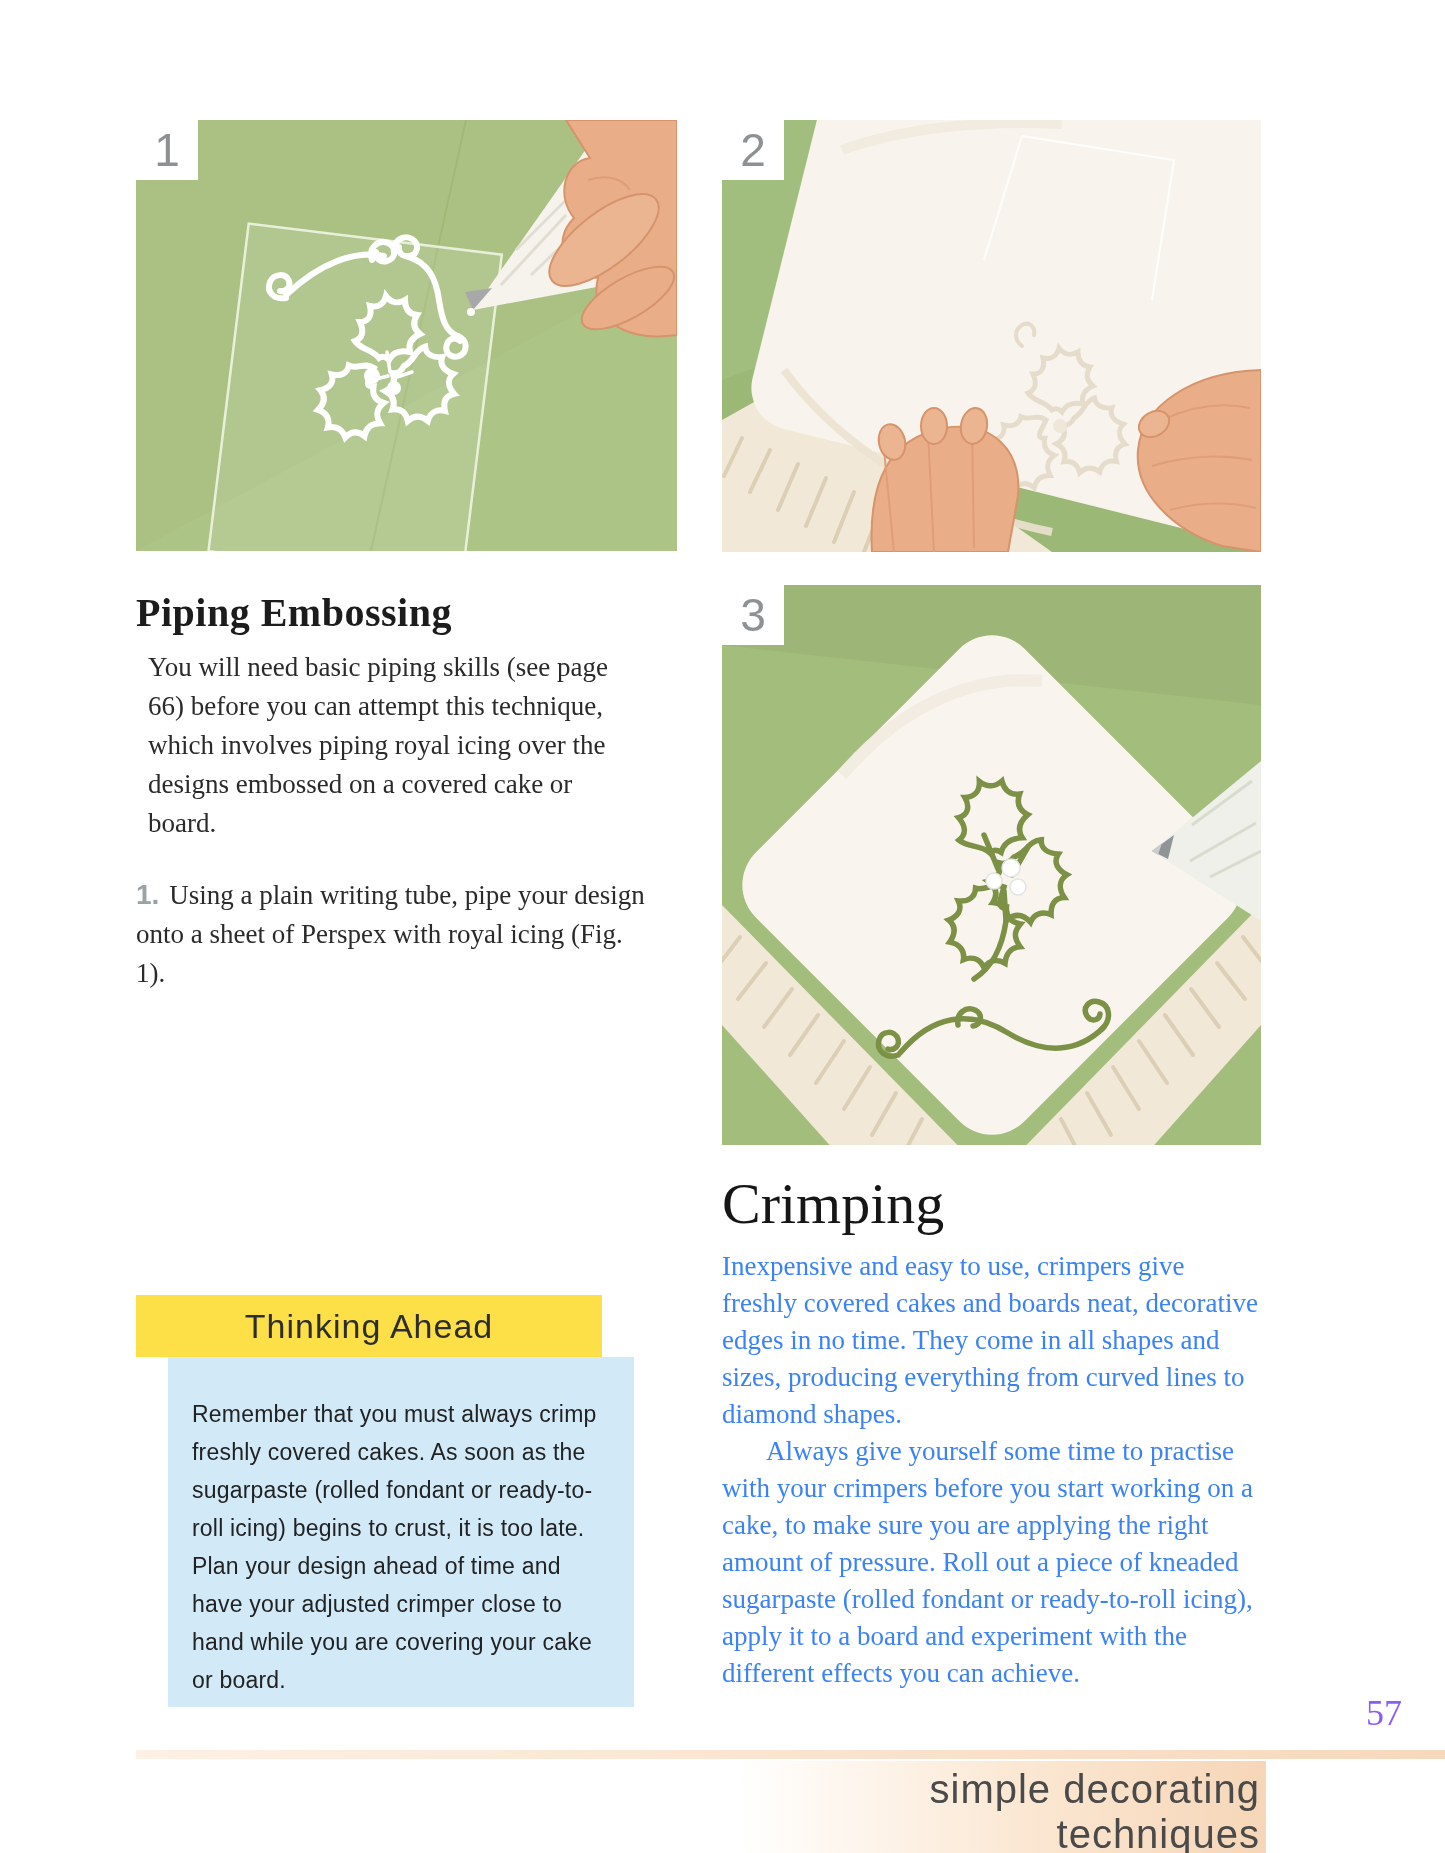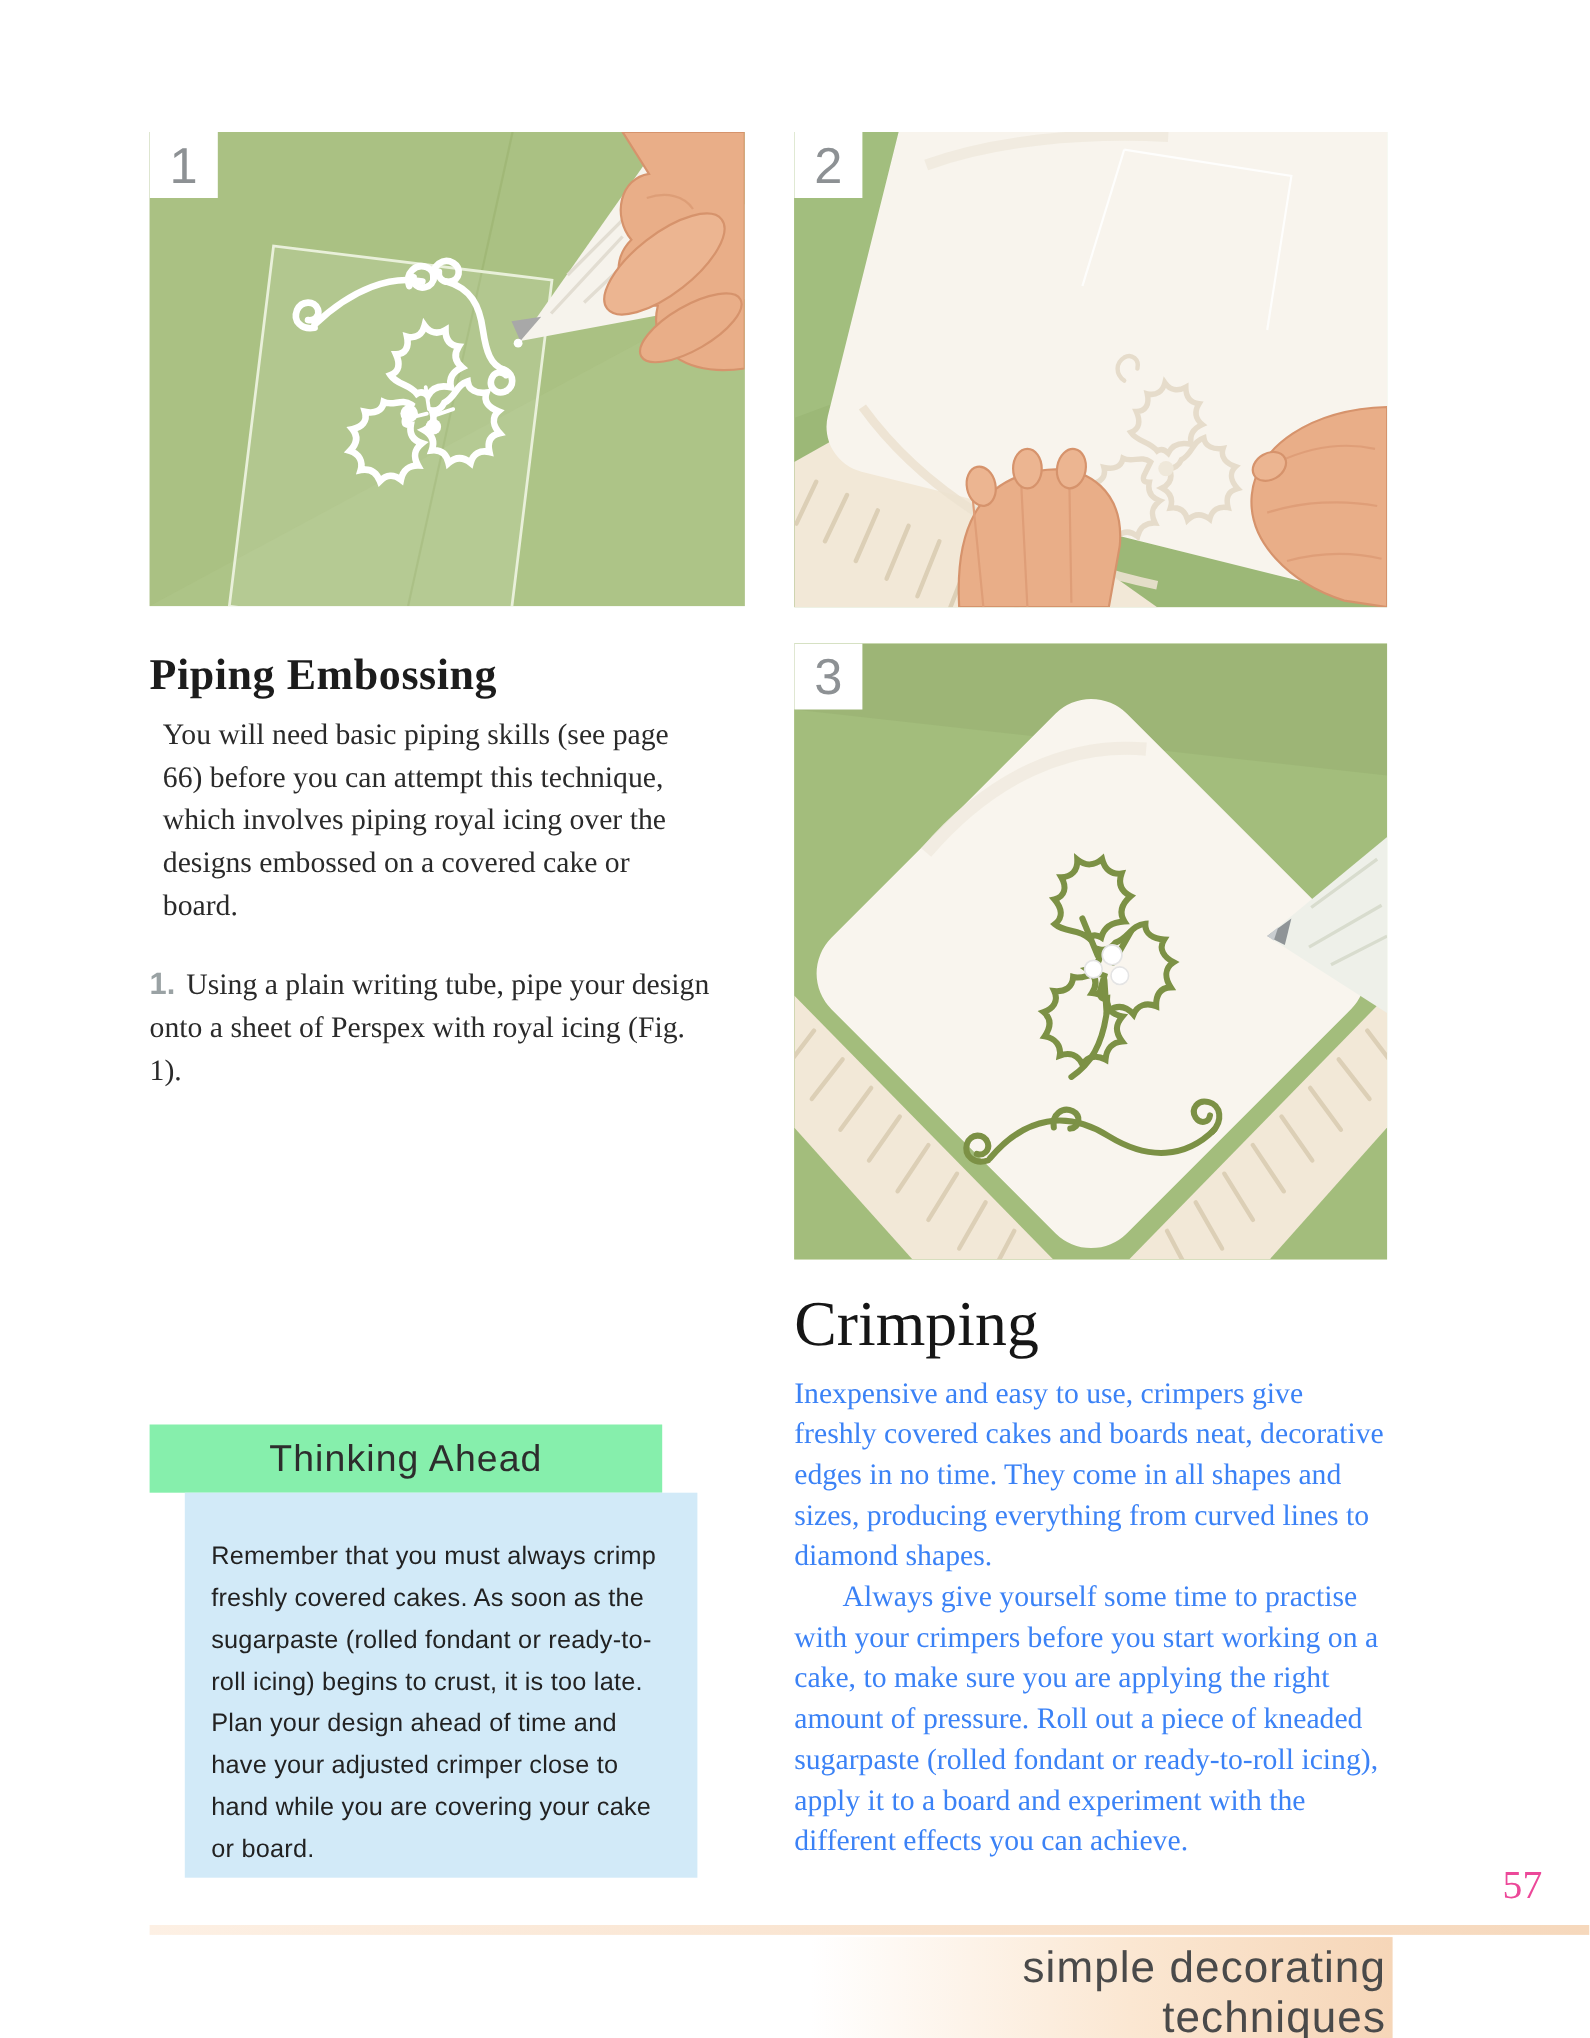--- a/index.html
+++ b/index.html
@@ -28,21 +28,21 @@
     font-size:40px;line-height:46px;margin:0 0 6px 0;color:#1c1c1c;letter-spacing:.5px;
   }
   p.body{font-size:27px;line-height:39px;margin:12px;color:#2a2a2a;}
   p.step{font-size:27px;line-height:39px;margin:32px 0 0 0;color:#2a2a2a;}
   .step-num{
     font-family:"Liberation Sans", sans-serif;font-weight:bold;font-size:28px;
     color:#9aa2a4;margin-right:10px;
   }
   
   .ta-title-box{
-    position:absolute;left:136px;top:1295px;width:466px;height:62px;background:#86efac;
+    position:absolute;left:136px;top:1295px;width:466px;height:62px;background:#fde047;
     display:flex;align-items:center;justify-content:center;
   }
   .ta-title-box span{
     font-family:"Liberation Sans", sans-serif;font-weight:300;font-size:34px;
     color:#2d2d2d;letter-spacing:1px;
   }
   .ta-body-box{
     position:absolute;left:136px;top:1357px;width:466px;height:350px;background:#d2eaf8;
     box-sizing:border-box;padding:38px 22px 0 24px;margin-left:32px;
   }
@@ -54,21 +54,21 @@
   .right-col{position:absolute;left:722px;top:1172px;width:540px;}
   h1.section-big{
     font-family:"Liberation Serif", serif;font-weight:normal;
     font-size:58px;line-height:64px;margin:0 0 12px 0;color:#161616;
   }
   .right-col p{font-size:27px;line-height:37px;margin:0;color:#3b82f6;}
   .right-col p.indent{text-indent:44px;}
   
   .page-number{
     position:absolute;left:1280px;top:1692px;width:122px;text-align:right;
-    font-family:"Liberation Serif", serif;font-size:36px;color:#ec4899;
+    font-family:"Liberation Serif", serif;font-size:36px;color:#8b5cf6;
   }
   .footer-line{
     position:absolute;left:136px;top:1750px;width:1309px;height:9px;
     background:linear-gradient(to right,#fdf0e4,#f6d8bc);
   }
   .footer-band{
     position:absolute;left:737px;top:1761px;width:529px;height:92px;
     background:linear-gradient(to right,#ffffff 0%,#fbe7d2 55%,#f6d6b8 100%);
     box-sizing:border-box;text-align:right;padding:6px 6px 0 0;
   }

